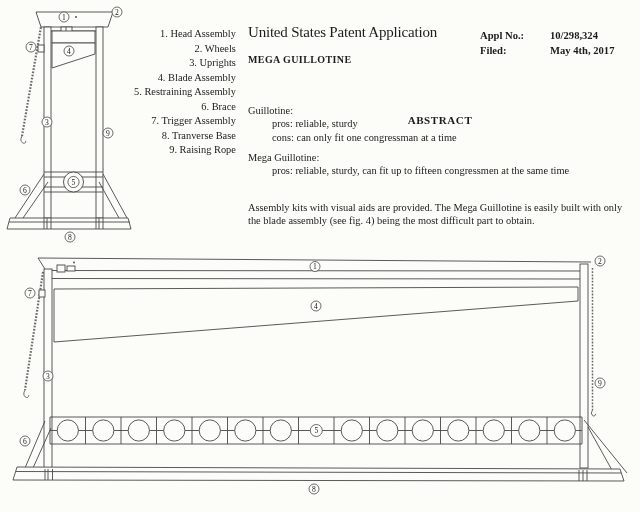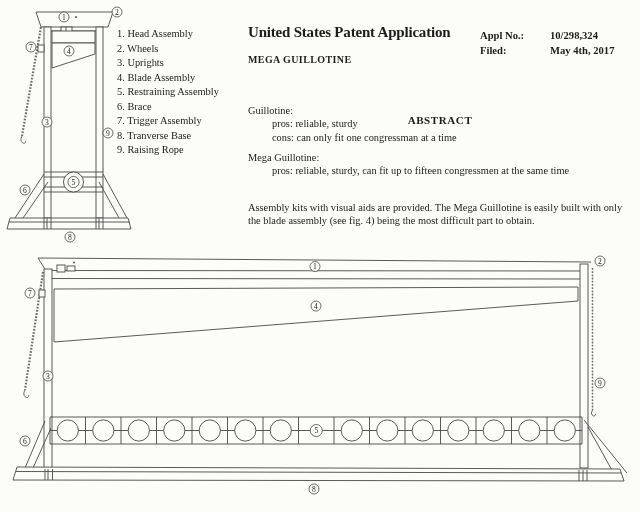--- a/index.html
+++ b/index.html
@@ -3,23 +3,23 @@
 <meta charset="utf-8">
 <style>
   html,body{margin:0;padding:0;}
   .page{
     position:relative; width:640px; height:512px;
     background:#fcfcf9; overflow:hidden;
     font-family:"Liberation Serif", serif; color:#1c1c1c;
   }
   .abs{position:absolute;}
   
-  .parts{left:117px; top:27px; font-size:10.4px; line-height:14.5px; white-space:nowrap;}
-  
-  .title{left:248px; top:24px; font-size:15px; font-weight:bold; letter-spacing:-0.2px; white-space:nowrap;}
+  .parts{left:134px; top:27px; font-size:10.4px; line-height:14.5px; white-space:nowrap;text-align:right;}
+  
+  .title{left:248px; top:24px; font-size:15px; font-weight:normal; letter-spacing:-0.2px; white-space:nowrap;}
   .subtitle{left:248px; top:54px; font-size:10px; font-weight:bold; letter-spacing:0.4px; white-space:nowrap;}
   .meta{left:480px; top:28px; font-size:10.6px; font-weight:bold; line-height:15px;}
   .meta .row{display:flex;font-family:Liberation Serif, serif;}
   .meta .lbl{width:70px;}
   
   .abstract-head{left:248px; top:78px; width:384px; text-align:center; font-size:11px; font-weight:bold; letter-spacing:0.6px;margin-top:36px;}
   .abstract-sec{left:248px; font-size:10.4px; line-height:13.4px; white-space:nowrap;}
   .abstract-sec .ind{padding-left:24px;}
   .sec1{top:104px;} .sec2{top:151px;}
   .closing{left:248px; top:201px; width:386px; font-size:10.4px; line-height:13.4px;}

